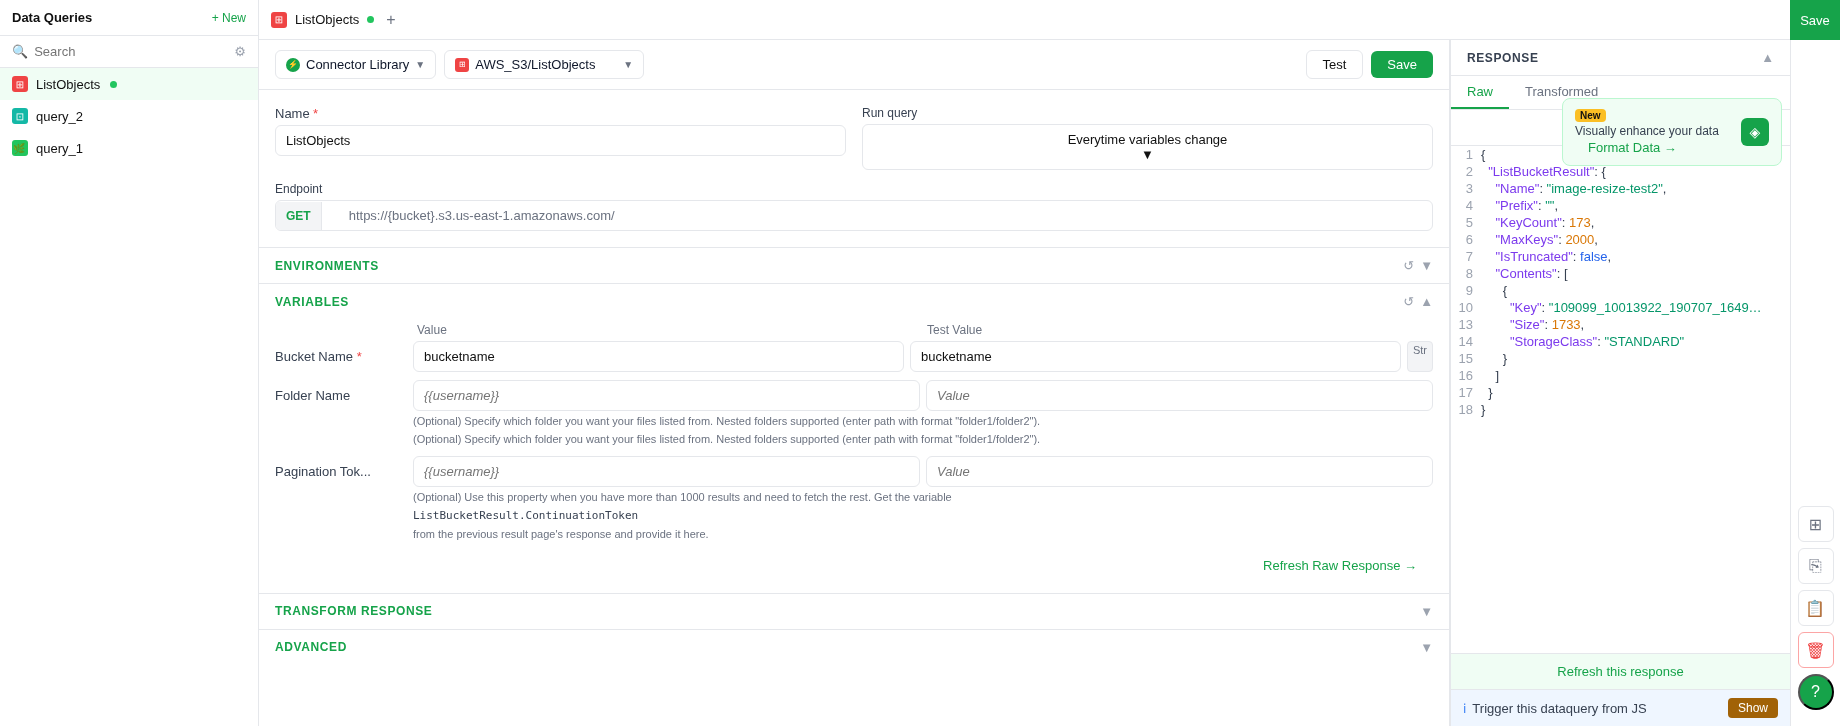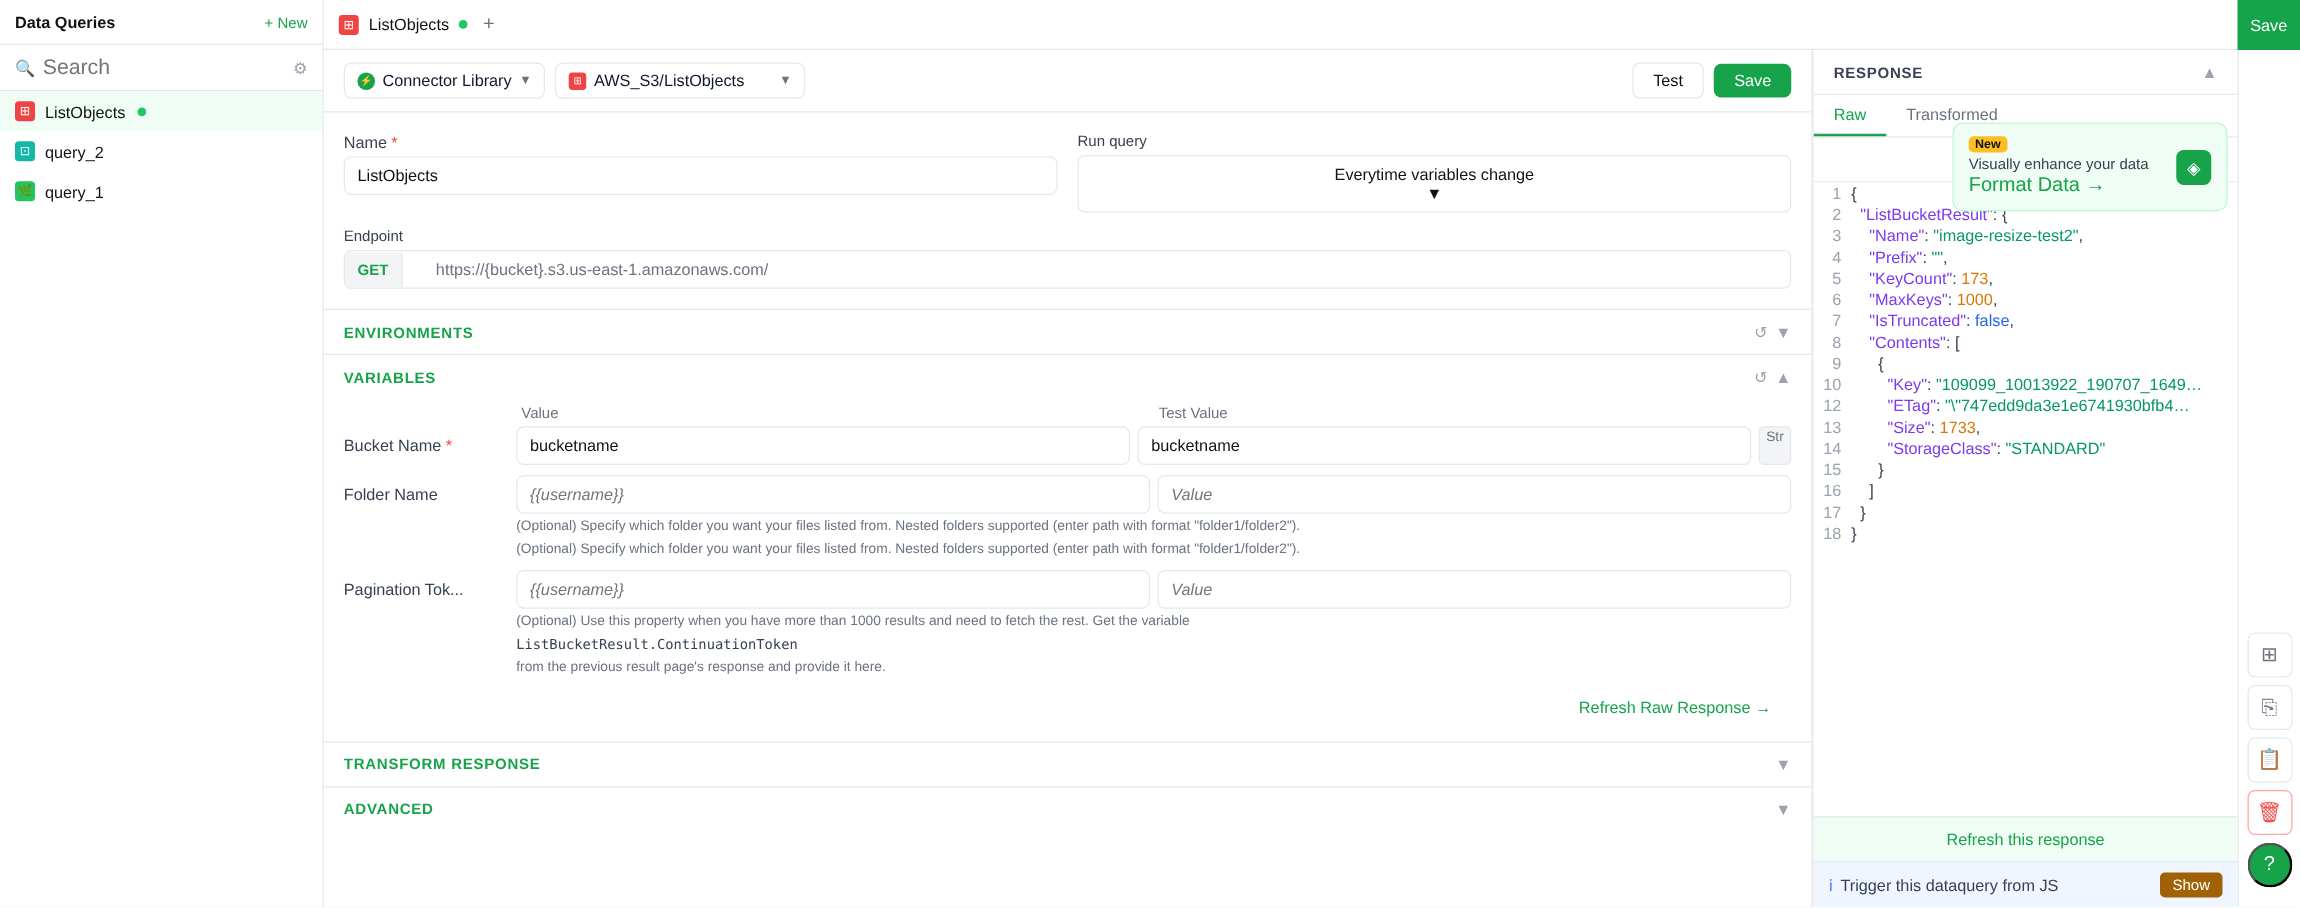--- a/index.html
+++ b/index.html
@@ -115,37 +115,37 @@
     
     .top-save-bar { position: fixed; top: 0; right: 0; width: 50px; height: 40px; background: #16a34a; display: flex; align-items: center; justify-content: center; z-index: 100; }
 
     
     .new-badge { background: #fbbf24; color: #111; border-radius: 4px; padding: 1px 5px; font-size: 10px; font-weight: 700; }
 
     
     .format-data-card { background: #f0fdf4; border-radius: 8px; padding: 10px 12px; margin: 8px; display: flex; align-items: center; gap: 8px; border: 1px solid #bbf7d0; }
     .format-icon { width: 28px; height: 28px; border-radius: 6px; background: #16a34a; display: flex; align-items: center; justify-content: center; color: white; font-size: 14px; }
     .format-title { font-size: 12px; color: #374151; font-weight: 500; }
-    .format-link { font-size: 16px; color: #16a34a; font-weight: 500; cursor: pointer; }
+    .format-link { font-size: 13px; color: #16a34a; font-weight: 500; cursor: pointer; margin-left: 13px; }
   </style>
 </head>
 <body>
 
 <div class="top-save-bar" style="position:fixed;top:0;right:0;width:50px;height:40px;background:#16a34a;display:flex;align-items:center;justify-content:center;z-index:100;">
   <span style="color:white;font-size:13px;font-weight:500;cursor:pointer;">Save</span>
 </div>
 
 <div class="sidebar">
   <div class="sidebar-header">
     <span class="sidebar-title">Data Queries</span>
     <span class="sidebar-new-btn">+ New</span>
   </div>
   <div class="sidebar-search">
     <span style="color:#9ca3af;">🔍</span>
-    <input type="text" style="border: none; outline: none; width: 100%; font-size: 17px; color: rgb(107, 114, 128);" placeholder="Search">
+    <input type="text" style="border: none; outline: none; width: 100%; font-size: 13px; color: rgb(107, 114, 128);" placeholder="Search">
     <span style="color:#9ca3af;cursor:pointer;">⚙</span>
   </div>
 
   <div class="sidebar-item active">
     <div class="sidebar-item-icon icon-red">⊞</div>
     <span class="sidebar-item-label">ListObjects</span>
     <div class="sidebar-item-dot"></div>
   </div>
   <div class="sidebar-item">
     <div class="sidebar-item-icon icon-teal" style="background:#14b8a6;">⊡</div>
@@ -324,41 +324,37 @@
         <div class="code-line">
             <span class="line-num">4</span>
             <span class="line-content">    <span class="json-key">"Prefix"</span>: <span class="json-str">""</span>,</span>
           </div>
         <div class="code-line">
             <span class="line-num">5</span>
             <span class="line-content">    <span class="json-key">"KeyCount"</span>: <span class="json-num">173</span>,</span>
           </div>
         <div class="code-line">
             <span class="line-num">6</span>
-            <span class="line-content">    <span class="json-key">"MaxKeys"</span>: <span class="json-num">1000</span>,</span>
+            <span class="line-content">    <span class="json-key">"MaxKeys"</span>: <span class="json-num">2000</span>,</span>
           </div>
         <div class="code-line">
             <span class="line-num">7</span>
             <span class="line-content">    <span class="json-key">"IsTruncated"</span>: <span class="json-bool">false</span>,</span>
           </div>
         <div class="code-line">
             <span class="line-num">8</span>
             <span class="line-content">    <span class="json-key">"Contents"</span>: [</span>
           </div>
         <div class="code-line">
             <span class="line-num">9</span>
             <span class="line-content">      {</span>
           </div>
         <div class="code-line">
             <span class="line-num">10</span>
             <span class="line-content">        <span class="json-key">"Key"</span>: <span class="json-str">"109099_10013922_190707_1649…</span></span>
-          </div>
-        <div class="code-line">
-            <span class="line-num">12</span>
-            <span class="line-content">        <span class="json-key">"ETag"</span>: <span class="json-str">"\"747edd9da3e1e6741930bfb4…</span></span>
           </div>
         <div class="code-line">
             <span class="line-num">13</span>
             <span class="line-content">        <span class="json-key">"Size"</span>: <span class="json-num">1733</span>,</span>
           </div>
         <div class="code-line">
             <span class="line-num">14</span>
             <span class="line-content">        <span class="json-key">"StorageClass"</span>: <span class="json-str">"STANDARD"</span></span>
           </div>
         <div class="code-line">

